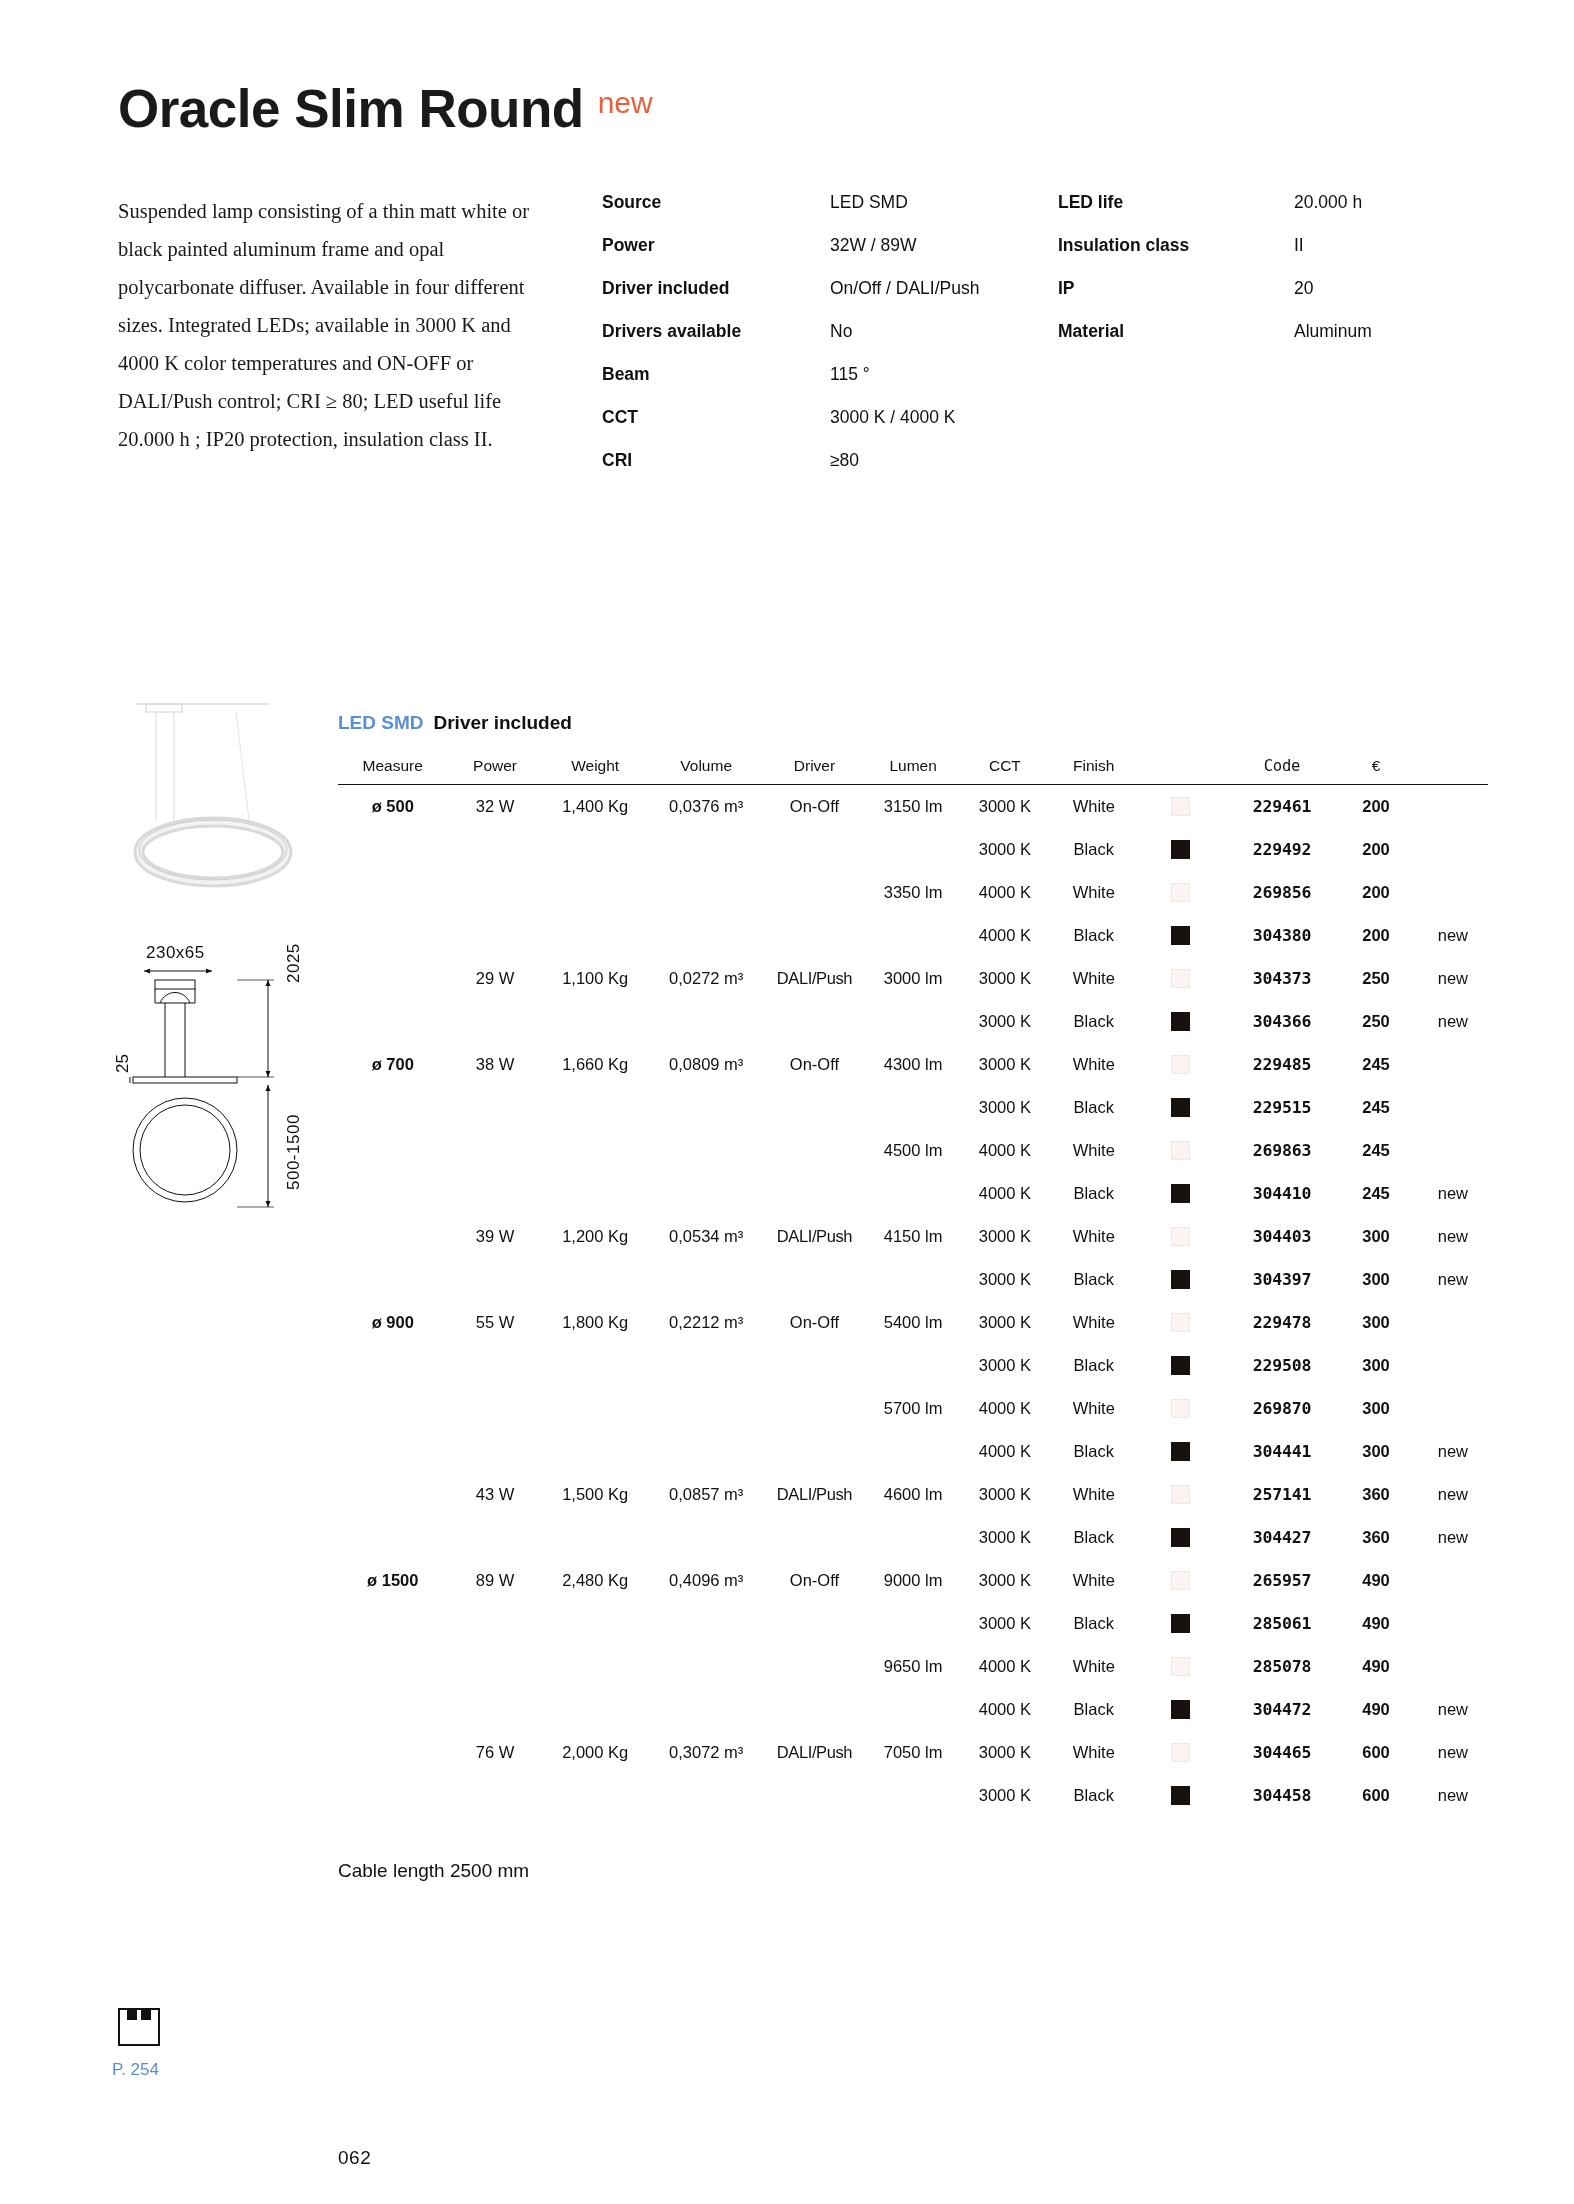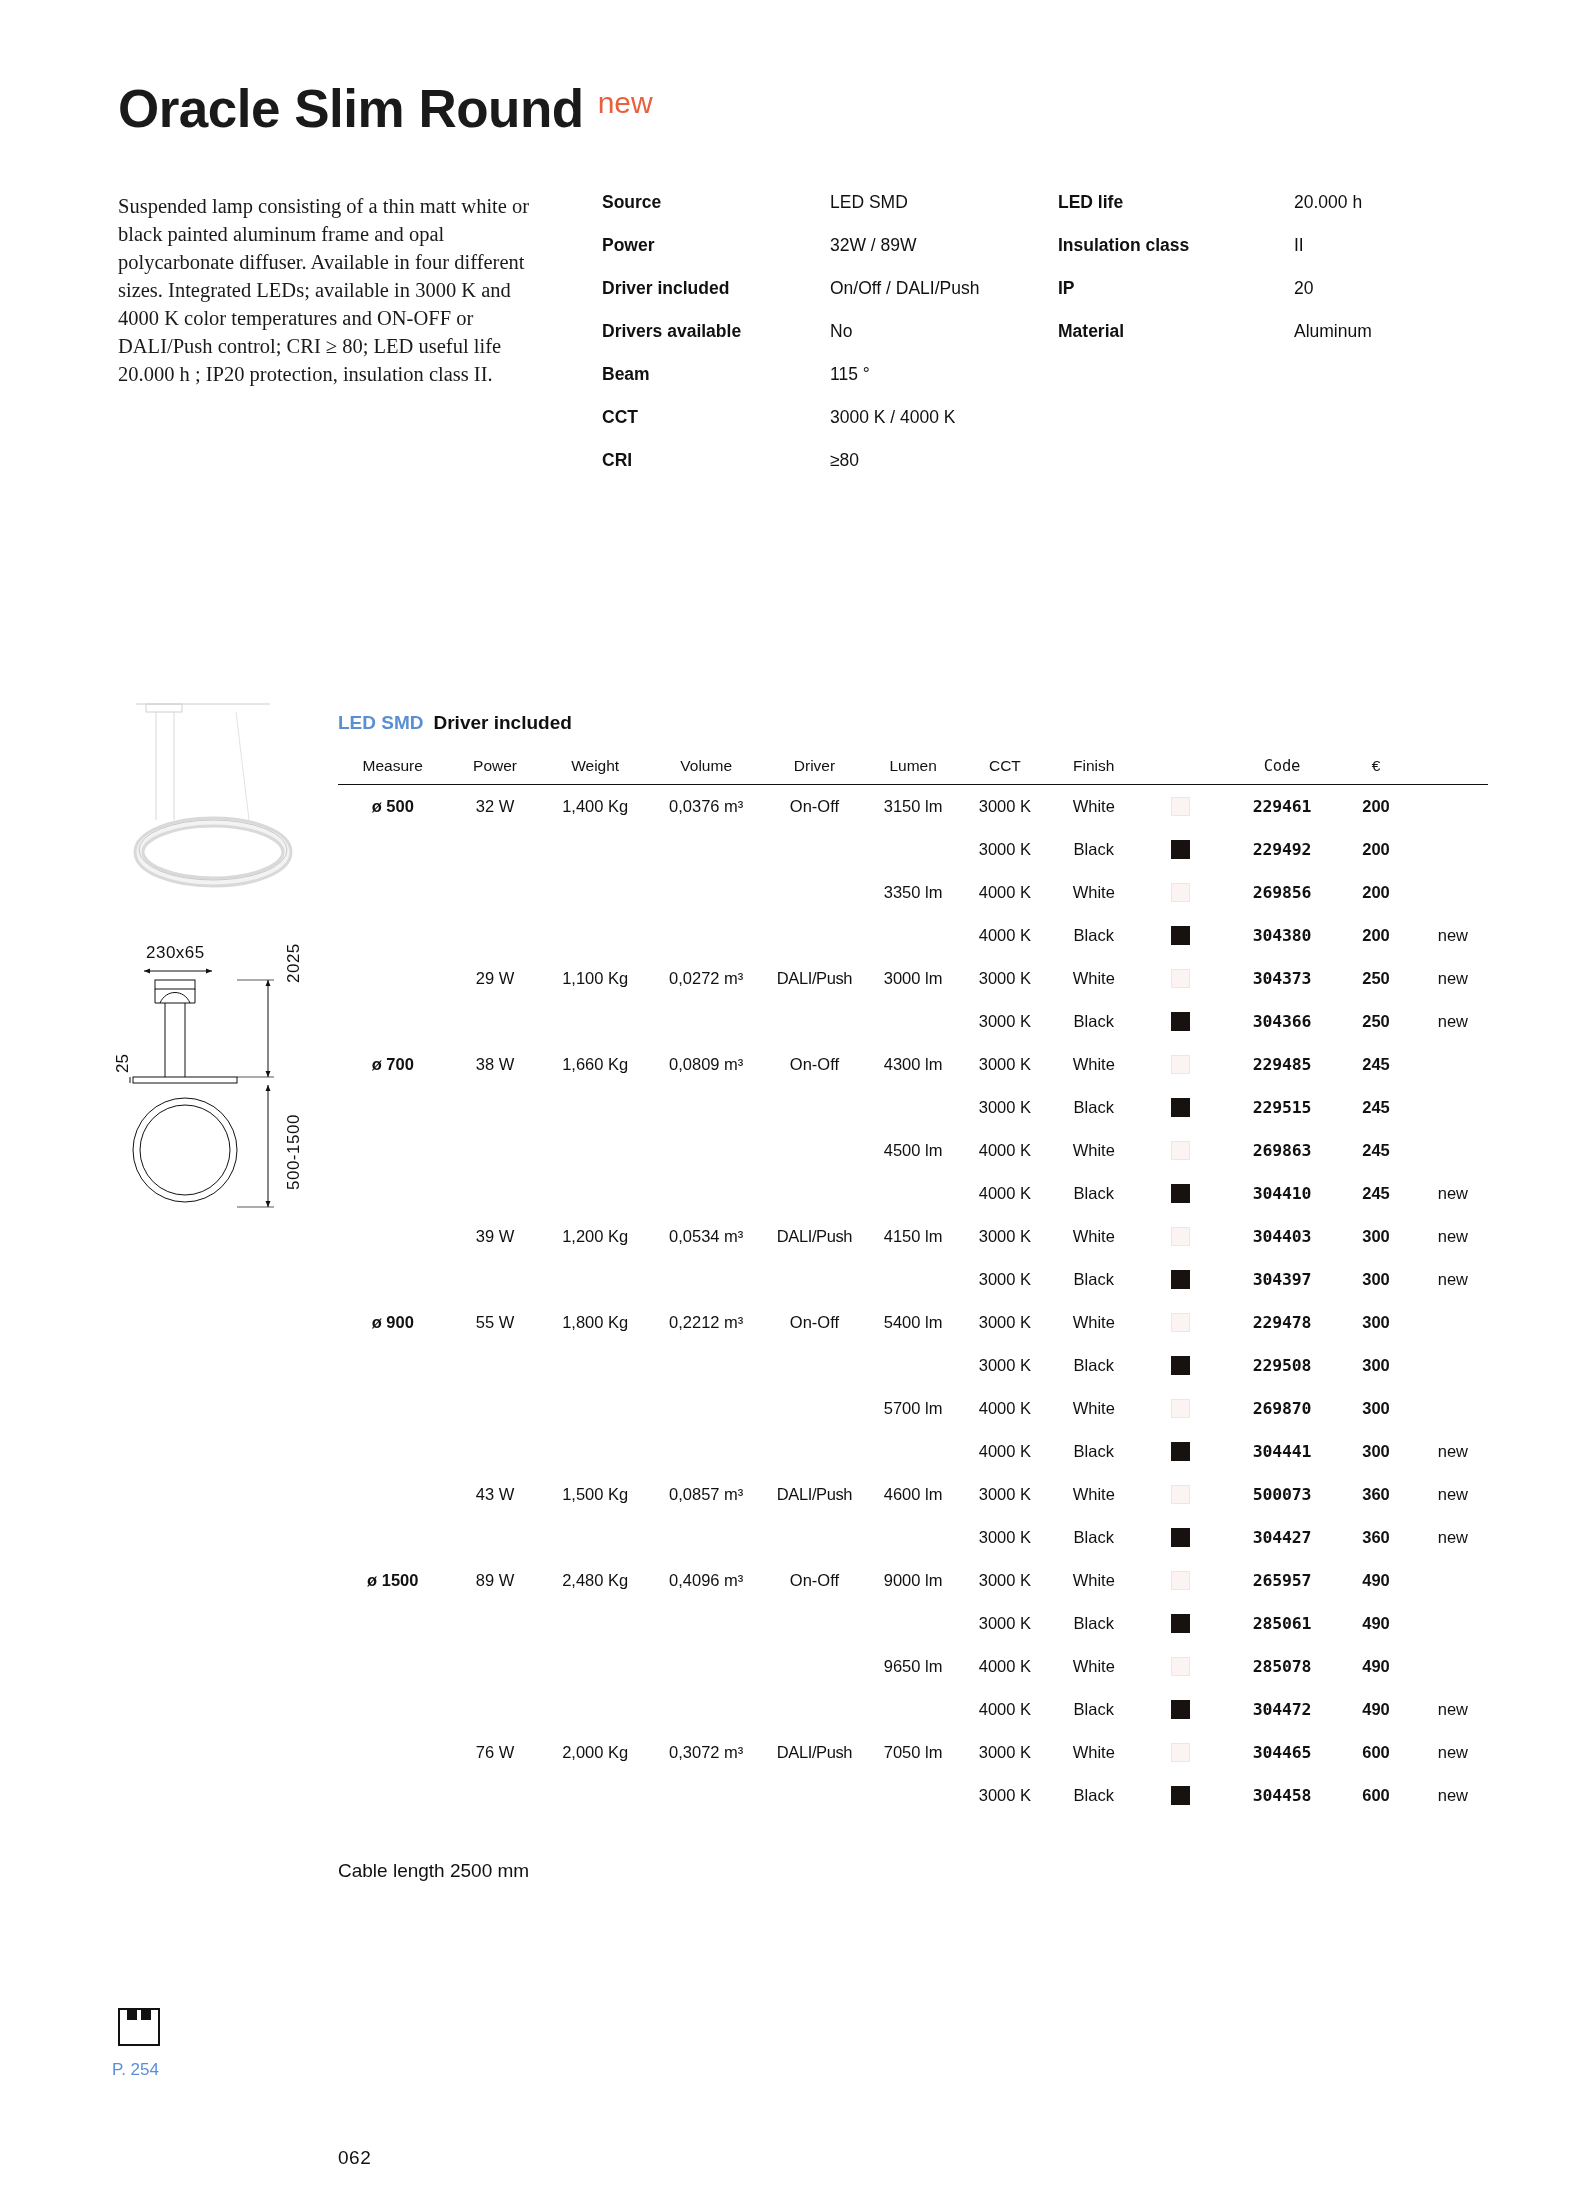--- a/index.html
+++ b/index.html
@@ -35,21 +35,21 @@
   }
 
   
   .description {
     position: absolute;
     left: 118px;
     top: 192px;
     width: 430px;
     font-family: "Liberation Serif", serif;
     font-size: 20.5px;
-    line-height: 28px;
+    line-height: 38px;
     color: #1a1a1a;
   }
 
   
   .spec-col { position: absolute; font-size: 17.5px; color: #111; }
   .spec-col.left  { left: 594px; top: 192px; width: 420px; }
   .spec-col.right { left: 1050px; top: 192px; width: 420px; }
   .spec-row { display: flex; height: 43px; align-items: flex-start; }
   .spec-label { font-weight: 700; margin-left: 8px; }
   .spec-col.left  .spec-label { width: 228px; }
@@ -513,21 +513,21 @@
         <tr>
           <td class="c-measure"></td>
           <td class="c-power">43 W</td>
           <td class="c-weight">1,500 Kg</td>
           <td class="c-volume">0,0857 m³</td>
           <td class="c-driver driver-small">DALI/Push</td>
           <td class="c-lumen">4600 lm</td>
           <td class="c-cct">3000 K</td>
           <td class="c-finish">White</td>
           <td class="c-swatch"><span class="swatch white"></span></td>
-          <td class="c-code">500073</td>
+          <td class="c-code">257141</td>
           <td class="c-price">360</td>
           <td class="c-new">new</td>
         </tr>
         <tr>
           <td class="c-measure"></td>
           <td class="c-power"></td>
           <td class="c-weight"></td>
           <td class="c-volume"></td>
           <td class="c-driver"></td>
           <td class="c-lumen"></td>

